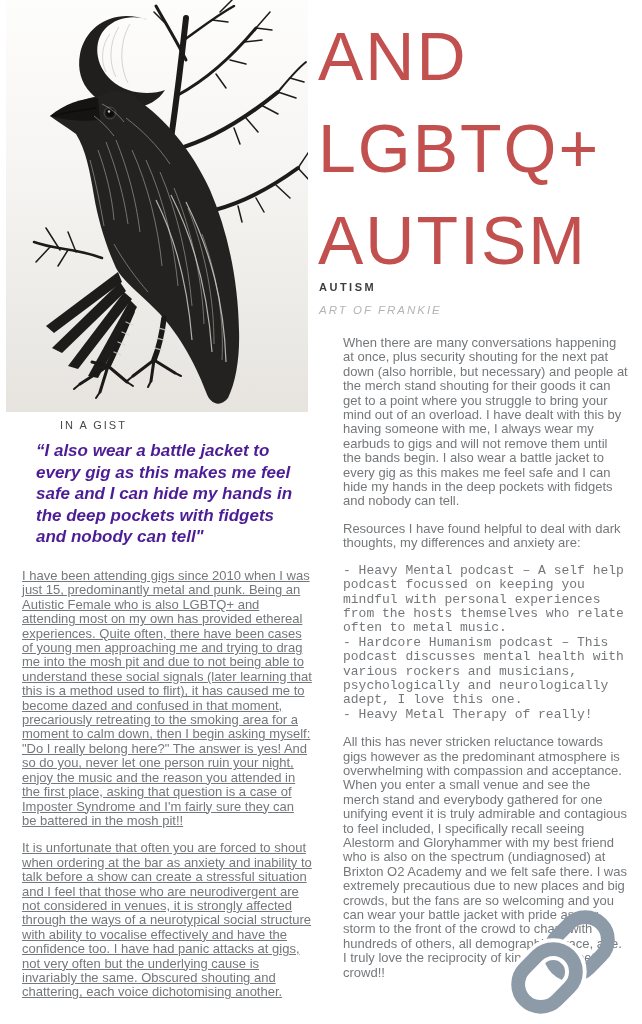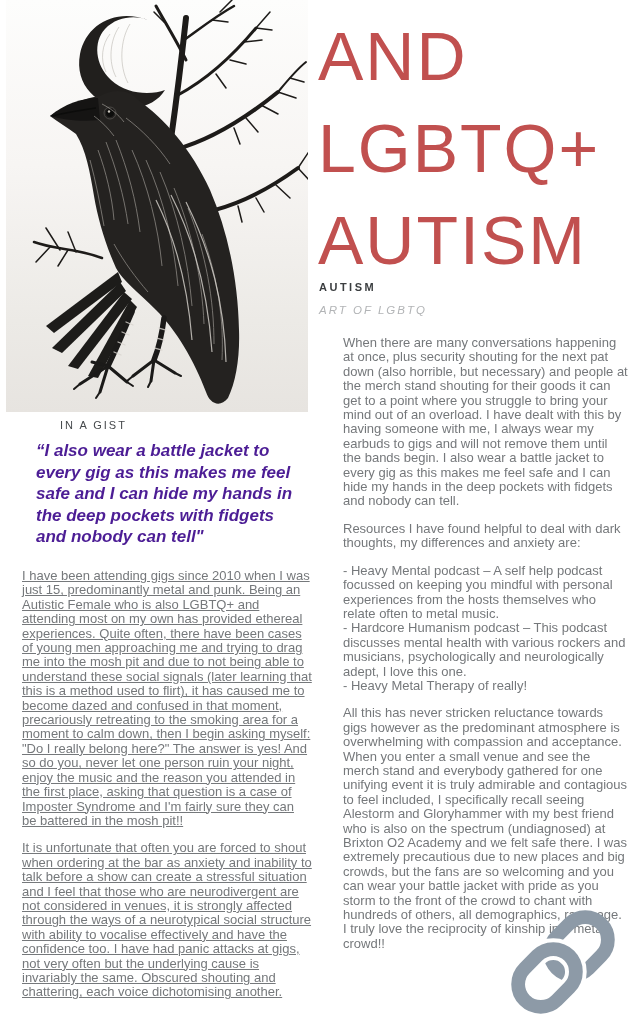--- a/index.html
+++ b/index.html
@@ -29,21 +29,21 @@
   }
 
   
   .body-col{
     font-size:13px;line-height:14.4px;color:#75787b;
   }
   .body-col p{margin:0 0 13px 0;}
   .body-col p:last-child{margin-bottom:12px;}
   .left-col{left:22px;top:569px;width:290px;text-decoration:underline;}
   .right-col{left:343px;top:336px;width:286px;}
-  .resource-line{display:block;}
+  .resource-line{display:block;font-family:Liberation Mono, monospace;}
 
   
   .headline{
     left:318px;top:10px;width:320px;
     font-size:68px;line-height:92px;letter-spacing:2px;
     color:#c1504f;font-weight:400;
   }
   .headline .tl{display:block;}
   .author{
     left:319px;top:281px;font-size:11px;font-weight:bold;letter-spacing:2.5px;
@@ -155,21 +155,21 @@
     </g>
   </svg>
 </figure>
 
 <h1 class="abs headline" style="margin:0;">
   <span class="tl">AND</span>
   <span class="tl">LGBTQ+</span>
   <span class="tl">AUTISM</span>
 </h1>
 <div class="abs author">AUTISM</div>
-<div class="abs publication">ART OF LGBTQ</div>
+<div class="abs publication">ART OF FRANKIE</div>
 
 <div class="abs gist-label">IN A GIST</div>
 <div class="abs pull-quote">“I also wear a battle jacket to every gig as this makes me feel safe and I can hide my hands in the deep pockets with fidgets and nobody can tell"</div>
 
 <div class="abs body-col left-col">
   <p>I have been attending gigs since 2010 when I was just 15, predominantly metal and punk. Being an Autistic Female who is also LGBTQ+ and attending most on my own has provided ethereal experiences. Quite often, there have been cases of young men approaching me and trying to drag me into the mosh pit and due to not being able to understand these social signals (later learning that this is a method used to flirt), it has caused me to become dazed and confused in that moment, precariously retreating to the smoking area for a moment to calm down, then I begin asking myself: "Do I really belong here?" The answer is yes! And so do you, never let one person ruin your night, enjoy the music and the reason you attended in the first place, asking that question is a case of Imposter Syndrome and I'm fairly sure they can be battered in the mosh pit!!</p>
   <p>It is unfortunate that often you are forced to shout when ordering at the bar as anxiety and inability to talk before a show can create a stressful situation and I feel that those who are neurodivergent are not considered in venues, it is strongly affected through the ways of a neurotypical social structure with ability to vocalise effectively and have the confidence too. I have had panic attacks at gigs, not very often but the underlying cause is invariably the same. Obscured shouting and chattering, each voice dichotomising another.</p>
 </div>
 
 <div class="abs body-col right-col">

